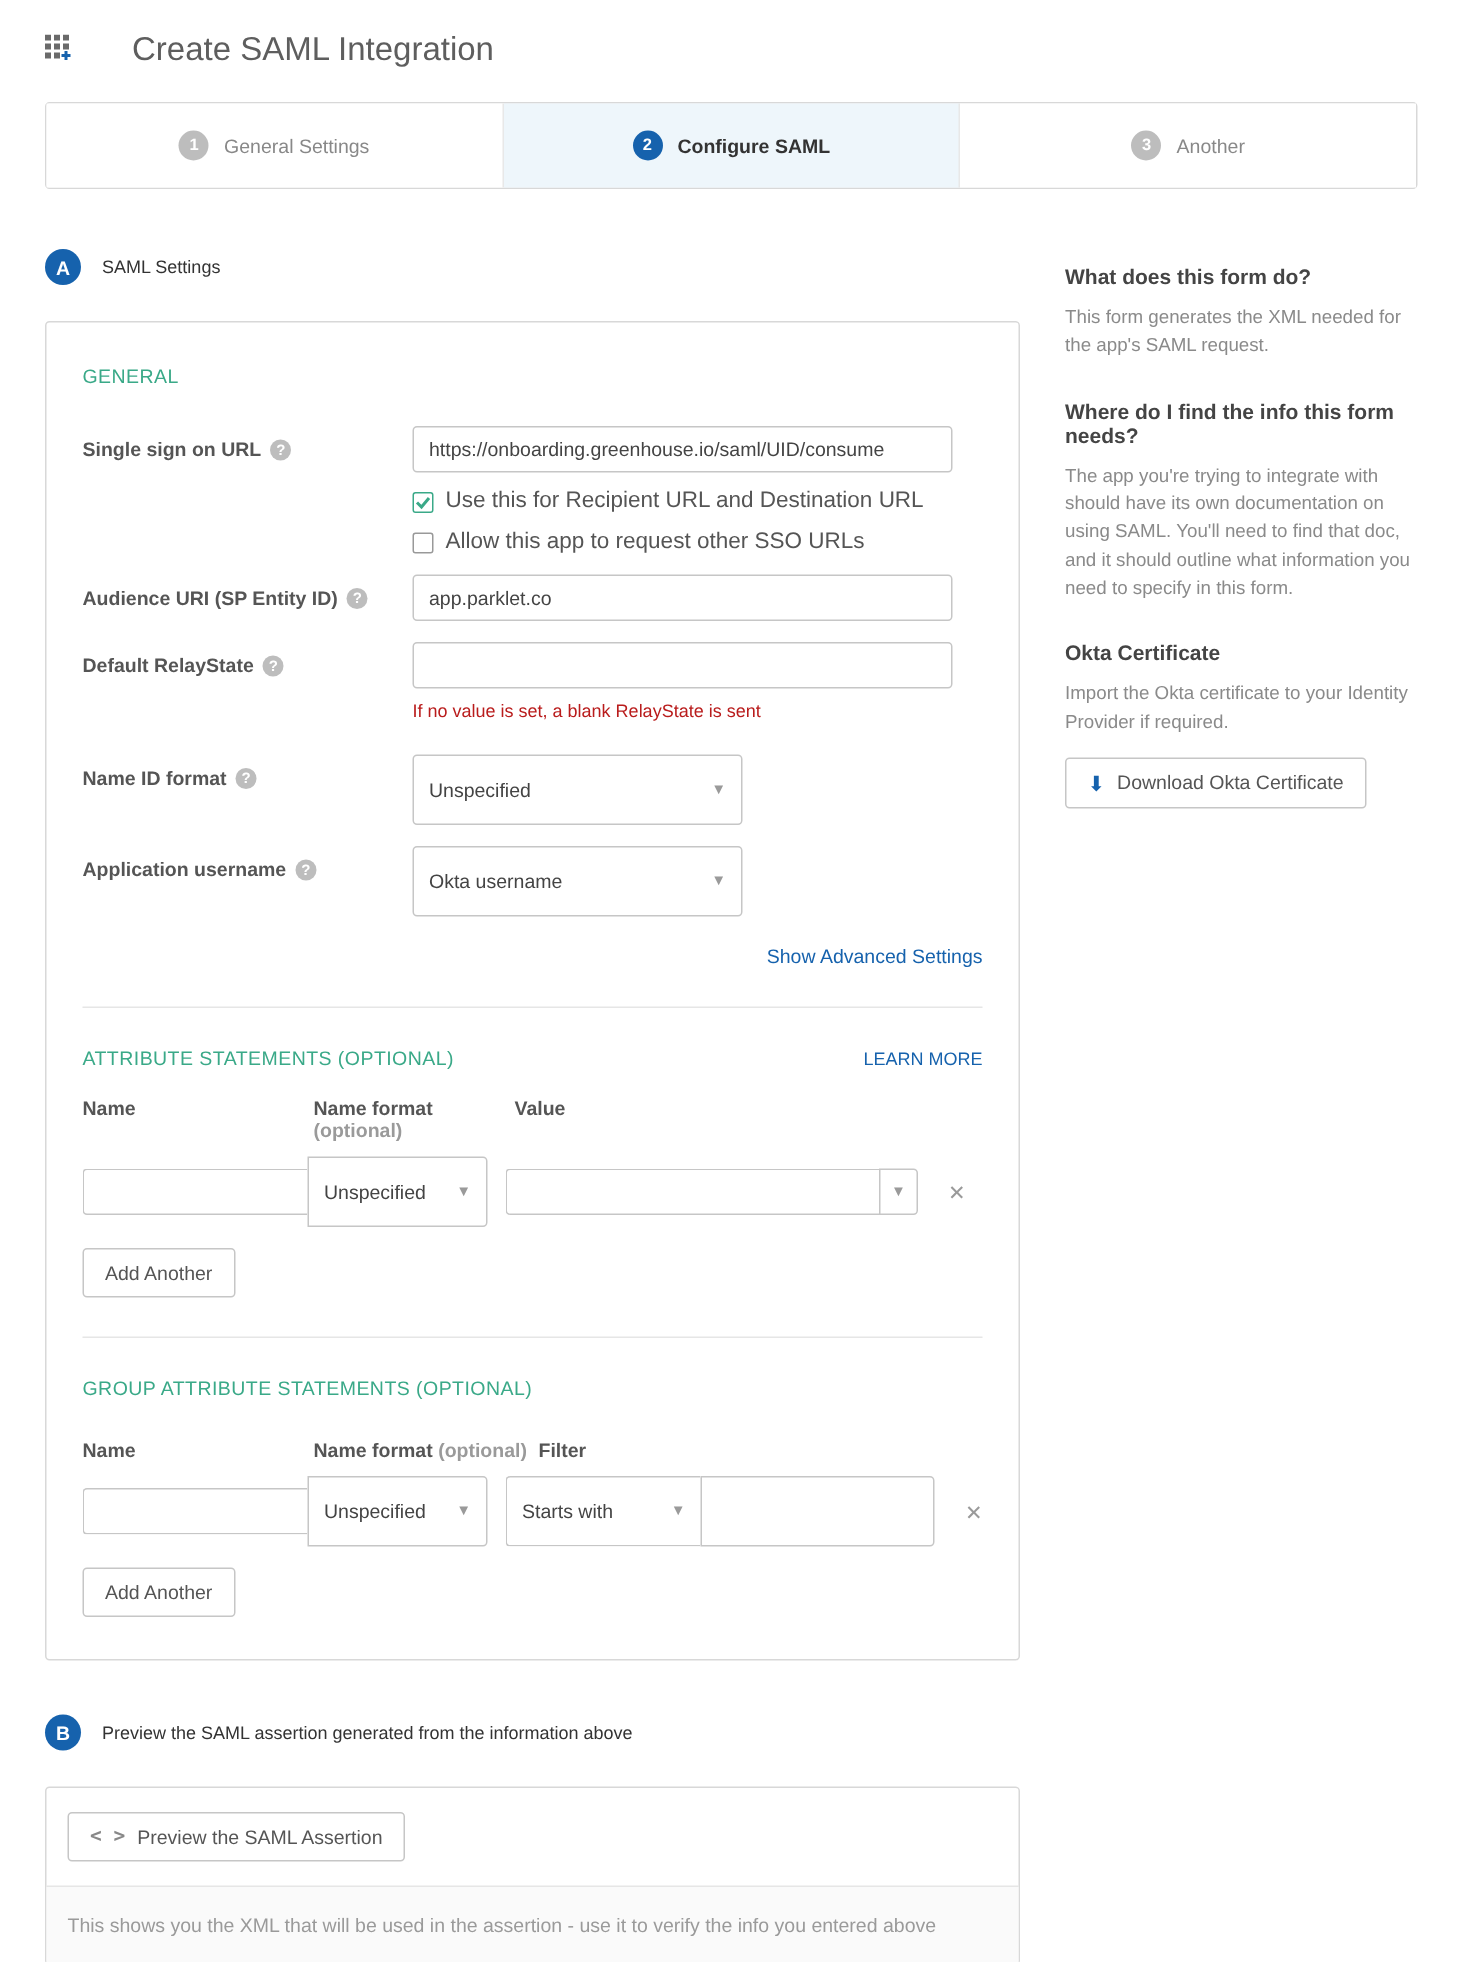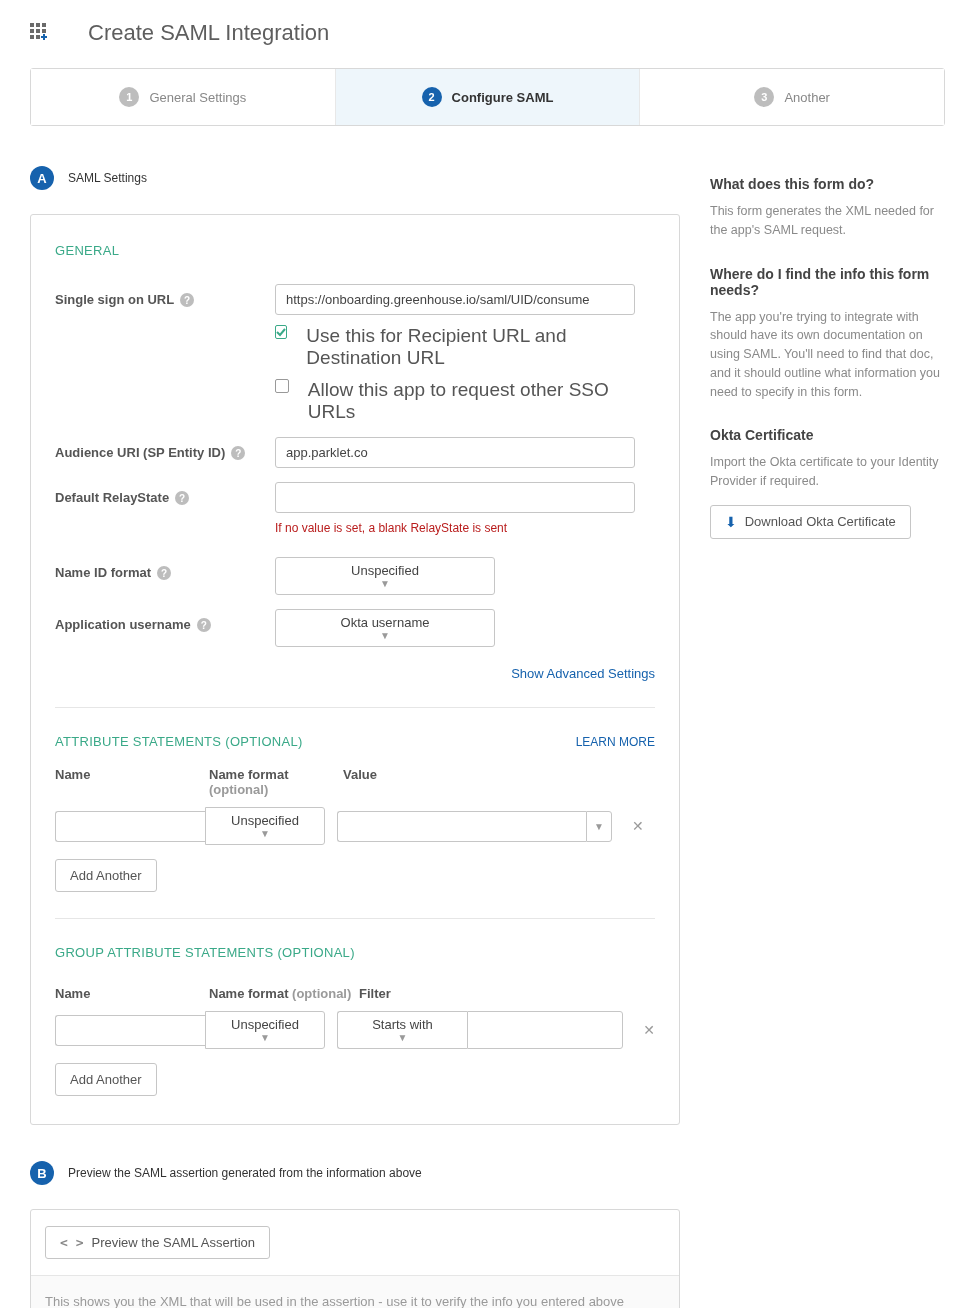--- a/index.html
+++ b/index.html
@@ -21,26 +21,26 @@
   .section-header { display: flex; align-items: center; margin-bottom: 24px; }
   .circle-badge { width: 24px; height: 24px; border-radius: 50%; background: #1662ad; color: #fff; display: inline-flex; align-items: center; justify-content: center; font-size: 13px; font-weight: 600; margin-right: 14px; }
   .section-title { font-size: 12px; color: #333; }
   .card { border: 1px solid #d8d8d8; border-radius: 3px; padding: 28px 24px; margin-bottom: 36px; }
   .card-section-title { color: #3aa988; font-size: 13px; letter-spacing: 0.3px; margin-bottom: 26px; }
   .form-row { display: flex; align-items: flex-start; margin-bottom: 14px; }
   .form-label { width: 220px; padding-top: 8px; font-size: 13px; color: #555; font-weight: 600; display: flex; align-items: flex-end; }
   .form-label .help { margin-left: 6px; width: 14px; height: 14px; border-radius: 50%; background: #bdbdbd; color: #fff; font-size: 10px; display: inline-flex; align-items: center; justify-content: center; cursor: help; }
   .form-field { flex: 1; }
   .text-input { width: 100%; max-width: 360px; padding: 7px 10px; border: 1px solid #c6c6c6; border-radius: 3px; font-size: 13px; color: #444; }
-  .check-row { display: flex; align-items: flex-start; margin-top: 10px; font-size: 19px; color: #555; gap: 11px; }
+  .check-row { display: flex; align-items: flex-end; margin-top: 10px; font-size: 15px; color: #555; }
   .checkbox { width: 14px; height: 14px; border: 1px solid #999; border-radius: 2px; margin-right: 8px; display: inline-flex; align-items: center; justify-content: center; }
   .checkbox.checked { background: #fff; border-color: #3aa988; }
   .checkbox.checked svg { width: 10px; height: 10px; }
   .hint { font-size: 12px; color: #b91c1c; margin-top: 8px; }
-  .select { width: 220px; padding: 5px 10px; border: 1px solid #c6c6c6; border-radius: 3px; font-size: 13px; color: #444; display: flex; justify-content: space-between; align-items: center; background: #fff; cursor: pointer; flex-direction: column; }
+  .select { width: 220px; padding: 15px 10px; border: 1px solid #c6c6c6; border-radius: 3px; font-size: 13px; color: #444; display: flex; justify-content: space-between; align-items: center; background: #fff; cursor: pointer; }
   .select .caret { color: #9a9a9a; font-size: 10px; }
   .link-right { text-align: right; margin-top: 18px; }
   .link { color: #1662ad; font-size: 13px; cursor: pointer; }
   hr.divider { border: none; border-top: 1px solid #e6e6e6; margin: 26px 0; }
   .subhead-row { display: flex; justify-content: space-between; align-items: center; margin-bottom: 18px; }
   .opt { color: #9a9a9a; }
   .attr-table-head { display: flex; margin-bottom: 10px; font-size: 13px; color: #555; font-weight: 600; }
   .attr-col-name { width: 154px; }
   .attr-col-format { width: 134px; }
   .attr-col-value { flex: 1; }

